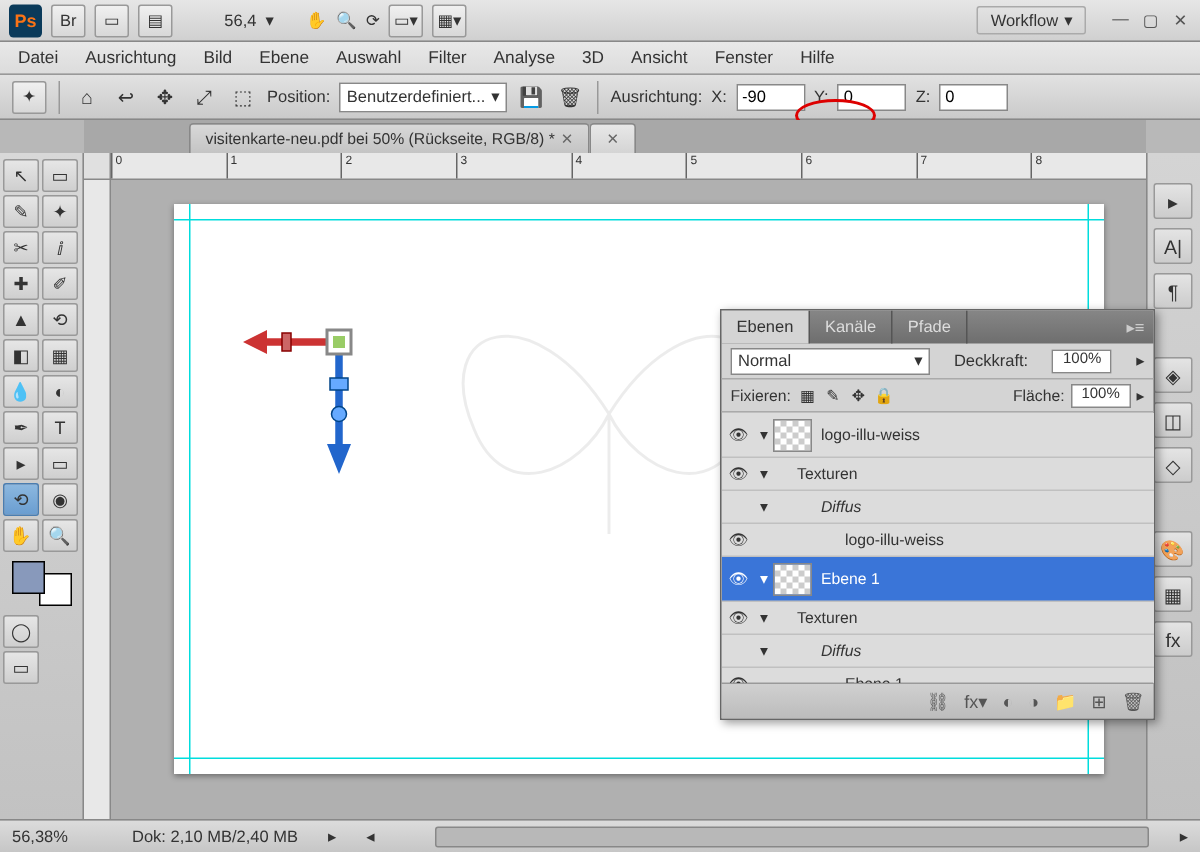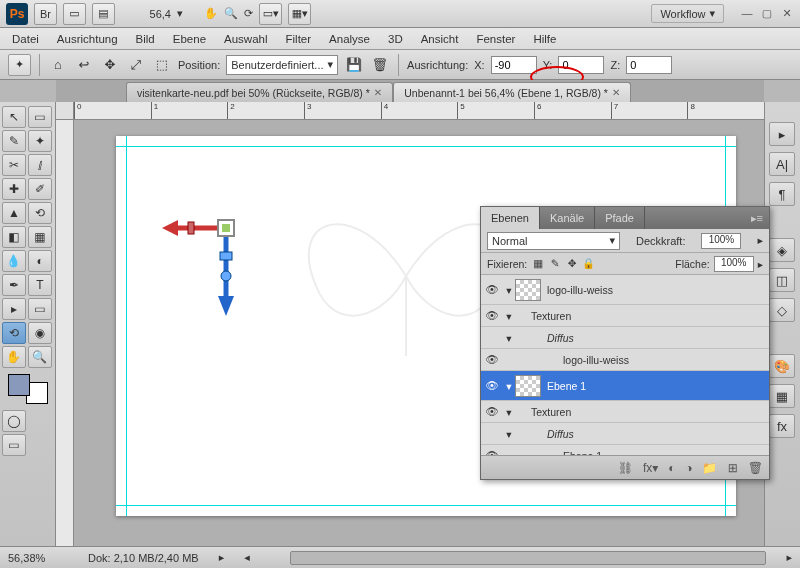--- a/index.html
+++ b/index.html
@@ -257,21 +257,20 @@
     <div class="di">fx</div>
   </div>
 </div>
 
 <div class="tabbar" style="position:absolute;top:80px;left:56px;right:36px;height:22px;background:#a8a8a8;">
   <div class="doctab">
       <span>visitenkarte-neu.pdf bei 50% (Rückseite, RGB/8) *</span>
       <span class="x">✕</span>
     </div>
   <div class="doctab active">
-      <span>Unbenannt-1 bei 56,4% (Ebene 1, RGB/8) *</span>
       <span class="x">✕</span>
     </div>
 </div>
 
 <div class="layers-panel">
   <div class="lp-tabs">
     <div class="lp-tab active">Ebenen</div>
     <div class="lp-tab">Kanäle</div>
     <div class="lp-tab">Pfade</div>
     <div class="lp-menu">▸≡</div>

